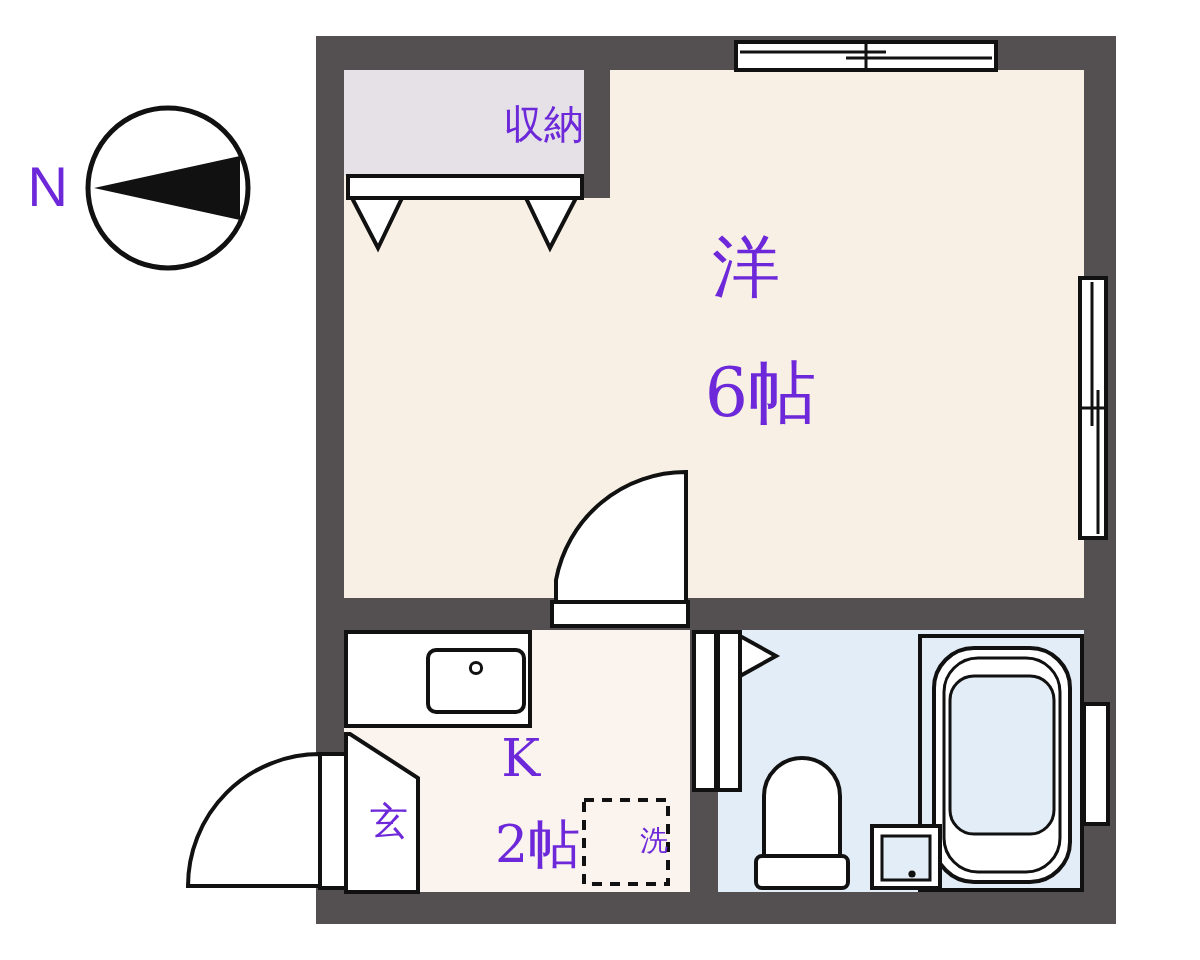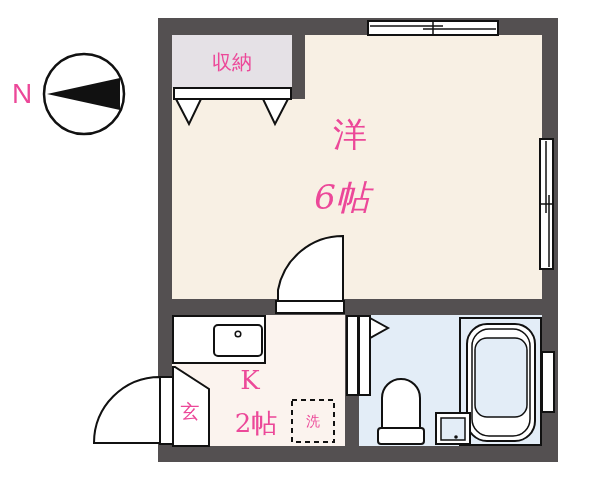--- a/index.html
+++ b/index.html
@@ -1,20 +1,20 @@
 <!DOCTYPE html>
 <html><head>
 <meta charset="utf-8">
 <style>
   html, body { margin:0; padding:0; background:#ffffff; }
   body { width:600px; height:480px; position:relative; overflow:hidden;
          font-family:"DejaVu Sans", "Liberation Sans", sans-serif; }
   .abs { position:absolute; }
   svg { position:absolute; left:0; top:0; }
-  .label { position:absolute; color:#ec4899; text-align:center; line-height:1; }
+  .label { position:absolute; color:#6d28d9; text-align:right; line-height:1; }
   .room-lbl { font-family:"DejaVu Serif", serif; font-size:34px; }
   .k-lbl { font-family:"DejaVu Serif", serif; font-size:26px; }
   .storage-lbl { font-size:20px; font-family:"DejaVu Sans", sans-serif; }
   .small-lbl { font-size:19px; font-family:"DejaVu Sans", sans-serif; }
   .wash-lbl { font-size:14px; font-family:"DejaVu Sans", sans-serif; }
   .n-lbl { font-size:28px; font-family:"Liberation Sans", sans-serif; }
 </style>
 </head>
 <body>
 
@@ -108,20 +108,20 @@
     <polygon points="47,94 120,78 120,110" fill="#111"></polygon>
   </g>
 </svg>
 </div>
 
 <div class="label n-lbl" style="left:10px;top:80px;width:24px;">N</div>
 
 <div class="label storage-lbl" style="left:172px;top:52px;width:120px;">収納</div>
 
 <div class="label room-lbl" style="left:310px;top:117px;width:80px;">洋</div>
-<div class="label room-lbl" style="left:292px;top:180px;width:100px;font-style:italic;">6帖</div>
+<div class="label room-lbl" style="left:308px;top:180px;width:100px;">6帖</div>
 
 <div class="label k-lbl" style="left:230px;top:367px;width:40px;">K</div>
 <div class="label k-lbl" style="left:222px;top:410px;width:68px;">2帖</div>
 
 <div class="label small-lbl" style="left:176px;top:402px;width:28px;">玄</div>
 
 <div class="label wash-lbl" style="left:292px;top:414px;width:42px;">洗</div>
 
 </body></html>

